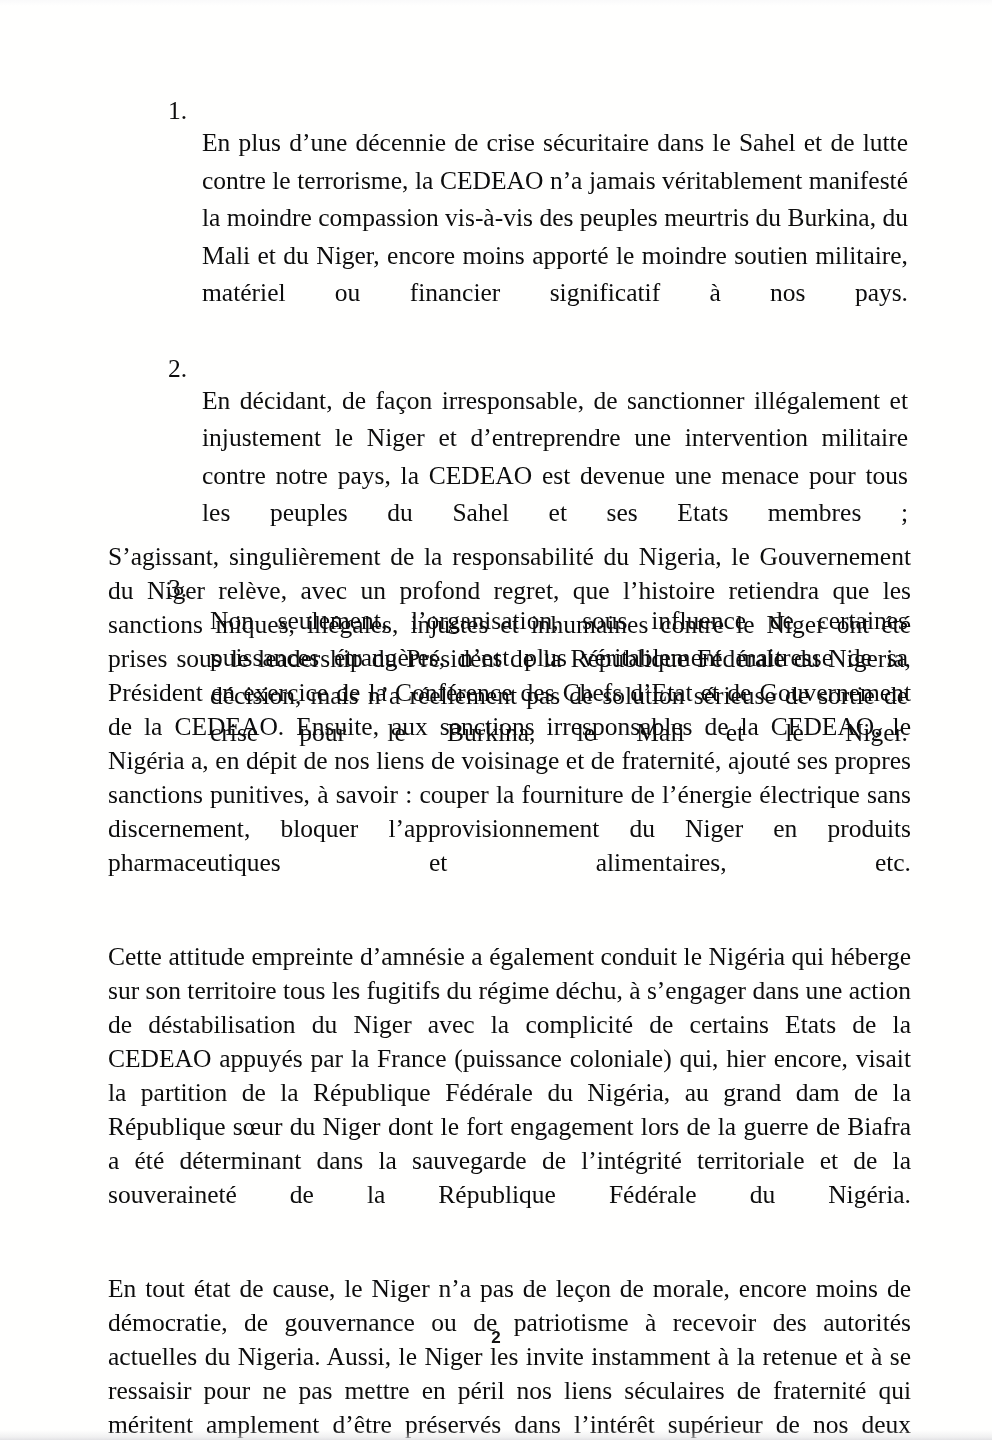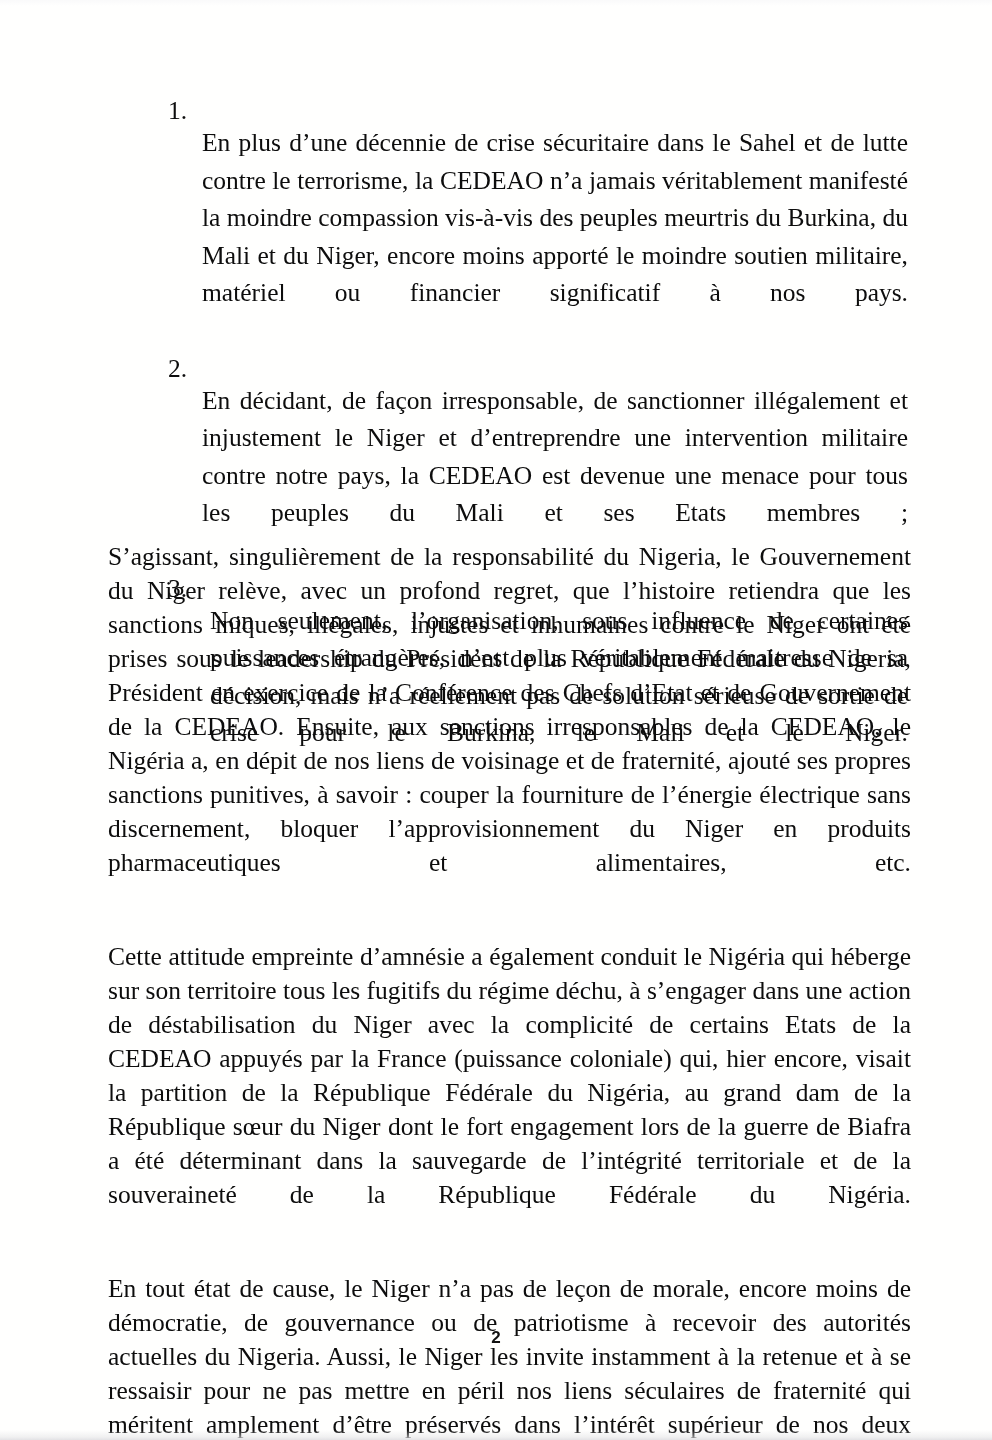--- a/index.html
+++ b/index.html
@@ -125,21 +125,21 @@
 
   <ol class="numbered-list" style="list-style:none;margin:0;padding:0;">
 
     <li class="list-item">
       <span class="marker">1.</span>
       <span class="item-text">En plus d’une décennie de crise sécuritaire dans le Sahel et de lutte contre le terrorisme, la CEDEAO n’a jamais véritablement manifesté la moindre compassion vis-à-vis des peuples meurtris du Burkina, du Mali et du Niger, encore moins apporté le moindre soutien militaire, matériel ou financier significatif à nos pays.</span>
     </li>
 
     <li class="list-item">
       <span class="marker">2.</span>
-      <span class="item-text">En décidant, de façon irresponsable, de sanctionner illégalement et injustement le Niger et d’entreprendre une intervention militaire contre notre pays, la CEDEAO est devenue une menace pour tous les peuples du Mali et ses Etats membres ;</span>
+      <span class="item-text">En décidant, de façon irresponsable, de sanctionner illégalement et injustement le Niger et d’entreprendre une intervention militaire contre notre pays, la CEDEAO est devenue une menace pour tous les peuples du Sahel et ses Etats membres ;</span>
     </li>
 
     <li class="list-item wide-gap">
       <span class="marker">3.</span>
       <span class="item-text">Non seulement, l’organisation, sous influence de certaines puissances étrangères, n’est plus véritablement maitresse de sa décision, mais n’a réellement pas de solution sérieuse de sortie de crise pour le Burkina, le Mali et le Niger.</span>
     </li>
 
   </ol>
 
   <div class="body-block">

